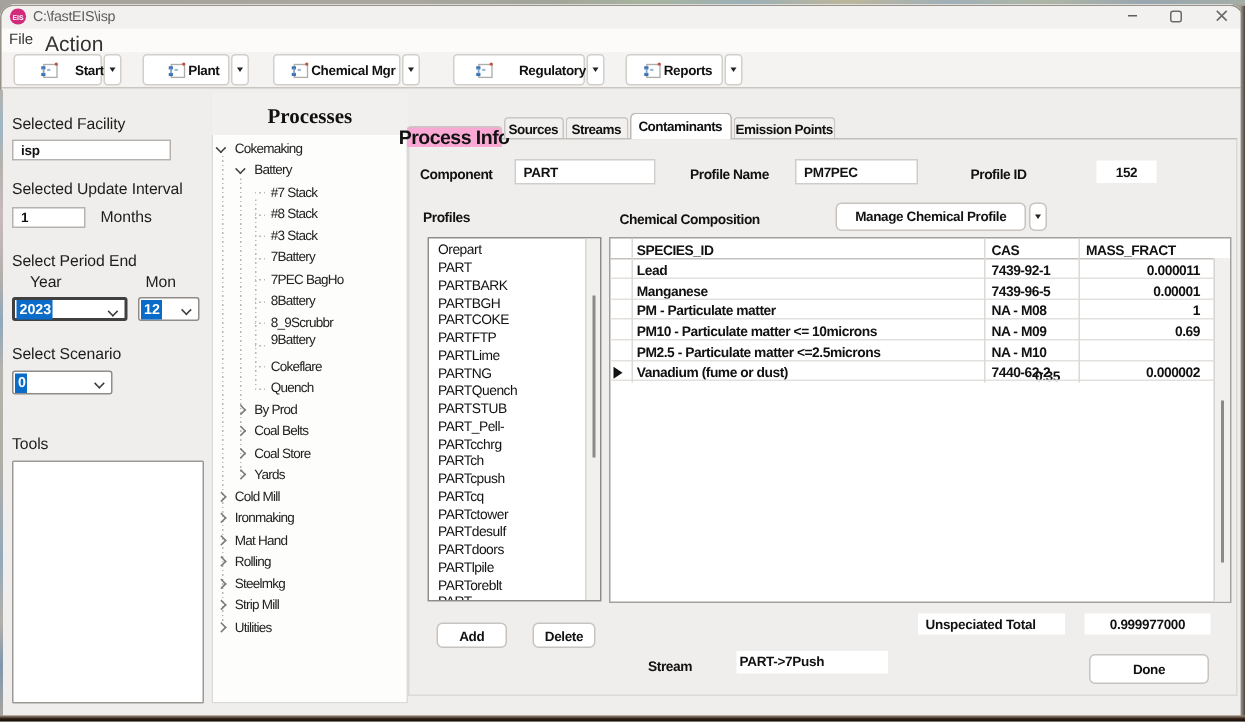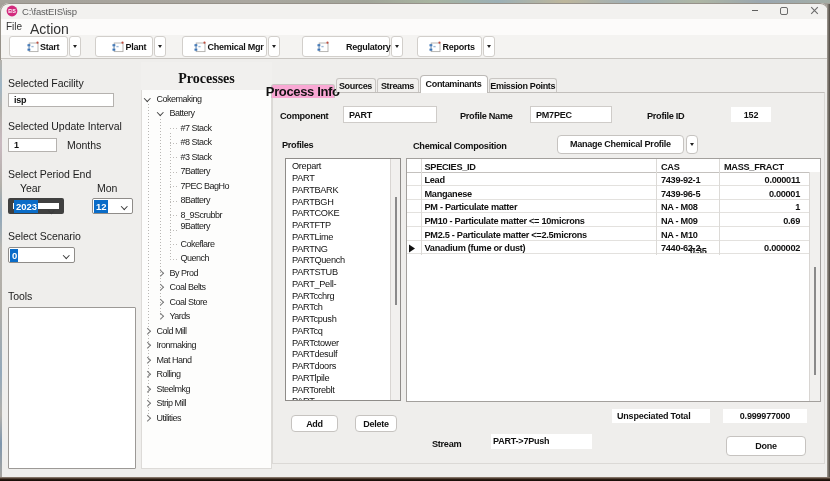--- a/index.html
+++ b/index.html
@@ -32,21 +32,21 @@
 <text x="6" y="8.2" font-size="4.6" font-weight="bold" fill="#fff" text-anchor="middle" font-family="Liberation Sans">EIS</text>
   </svg>
 <div class="ab" style="left:22px;top:6px;font-size:9.5px;letter-spacing:-0.2px;color:#5c5c5c">C:\fastEIS\isp</div>
 <div class="ab" style="left:751.5px;top:10px;width:6.5px;height:1.2px;background:#5f5f5f"></div>
 <div class="ab" style="left:780px;top:7px;width:7.5px;height:7.5px;border:1.2px solid #6b6b6b;border-radius:2px"></div>
 <svg class="ab" style="left:810px;top:6px" width="9" height="9" viewBox="0 0 9 9">
 <path d="M1.2 1.2 L7.8 7.8 M7.8 1.2 L1.2 7.8" stroke="#6b6b6b" stroke-width="1.1"></path>
   </svg>
 <div class="ab" style="left:6px;top:21px;font-size:10px;color:#333">File</div>
 <div class="ab" style="left:30px;top:21px;font-size:14px;color:#333">Action</div>
-<div class="btn" style="left:9px;top:36px;width:58.5px;height:21px;border-color:#d2cfcb;border-radius:3px;padding-left:30px;justify-content:flex-start">Start</div>
+<div class="btn" style="left:9px;top:36px;width:58.5px;height:21px;border-color:#d2cfcb;border-radius:3px;padding-left:40px;justify-content:flex-start">Start</div>
 <svg class="ab" style="left:26.5px;top:40px" width="13" height="13" viewBox="0 0 13 13">
     <rect x="2.2" y="3" width="8.8" height="8.6" fill="#fff" stroke="#b0aeab" stroke-width="0.9"></rect>
     <rect x="0.5" y="4.2" width="2.8" height="2.1" fill="#3a73b5"></rect>
     <rect x="0.5" y="8.6" width="2.8" height="2.1" fill="#3a73b5"></rect>
     <rect x="1.5" y="5.5" width="0.9" height="3.6" fill="#7da2cc"></rect>
     <rect x="4.4" y="5.9" width="2.2" height="1.4" fill="#9bb8d8"></rect>
     <circle cx="10.5" cy="2.7" r="1.1" fill="#c14e40"></circle>
   </svg>
 <div class="btn" style="left:69px;top:36px;width:11.5px;height:21px;border-color:#d2cfcb;border-radius:3px">
     <div class="tri"></div>
@@ -100,21 +100,21 @@
     <div class="tri"></div>
   </div>
 <div class="lbl" style="left:8px;top:76.5px">Selected Facility</div>
 <div class="tb" style="left:8px;top:93px;width:106px;height:14px">isp</div>
 <div class="lbl" style="left:8px;top:120px">Selected Update Interval</div>
 <div class="tb" style="left:8px;top:138px;width:49px;height:14px">1</div>
 <div class="lbl" style="left:67px;top:139px">Months</div>
 <div class="lbl" style="left:8px;top:168px">Select Period End</div>
 <div class="lbl" style="left:20px;top:182px">Year</div>
 <div class="lbl" style="left:97px;top:182px">Mon</div>
-<div class="ab" style="left:8px;top:198px;width:56px;height:16px;background:#fff;border:5px solid #404040;border-radius:2px;display:flex;align-items:center">
+<div class="ab" style="left:8px;top:198px;width:77px;height:16px;background:#fff;border:2px solid #404040;border-radius:2px;display:flex;align-items:center">
     <span style="background:#0a6cc8;color:#fff;font-weight:bold;font-size:9.5px;padding:1px 1px 1px 2px;margin-left:1px">2023</span>
     <span class="chev" style="position:absolute;right:6px;top:4.5px;transform:rotate(45deg)"></span>
   </div>
 <div class="ab" style="left:92px;top:198px;width:41px;height:16px;background:#fff;border:1px solid #8f8c89;border-radius:2px;display:flex;align-items:center">
     <span style="background:#0a6cc8;color:#fff;font-weight:bold;font-size:9.5px;padding:1px 1px 1px 2px;margin-left:1px">12</span>
     <span class="chev" style="position:absolute;right:6px;top:4.5px;transform:rotate(45deg)"></span>
   </div>
 <div class="lbl" style="left:8px;top:230px">Select Scenario</div>
 <div class="ab" style="left:8px;top:247px;width:67px;height:16px;background:#fff;border:1px solid #8f8c89;border-radius:2px;display:flex;align-items:center">
     <span style="background:#0a6cc8;color:#fff;font-weight:bold;font-size:9.5px;padding:1px 1px 1px 2px;margin-left:1px">0</span>

